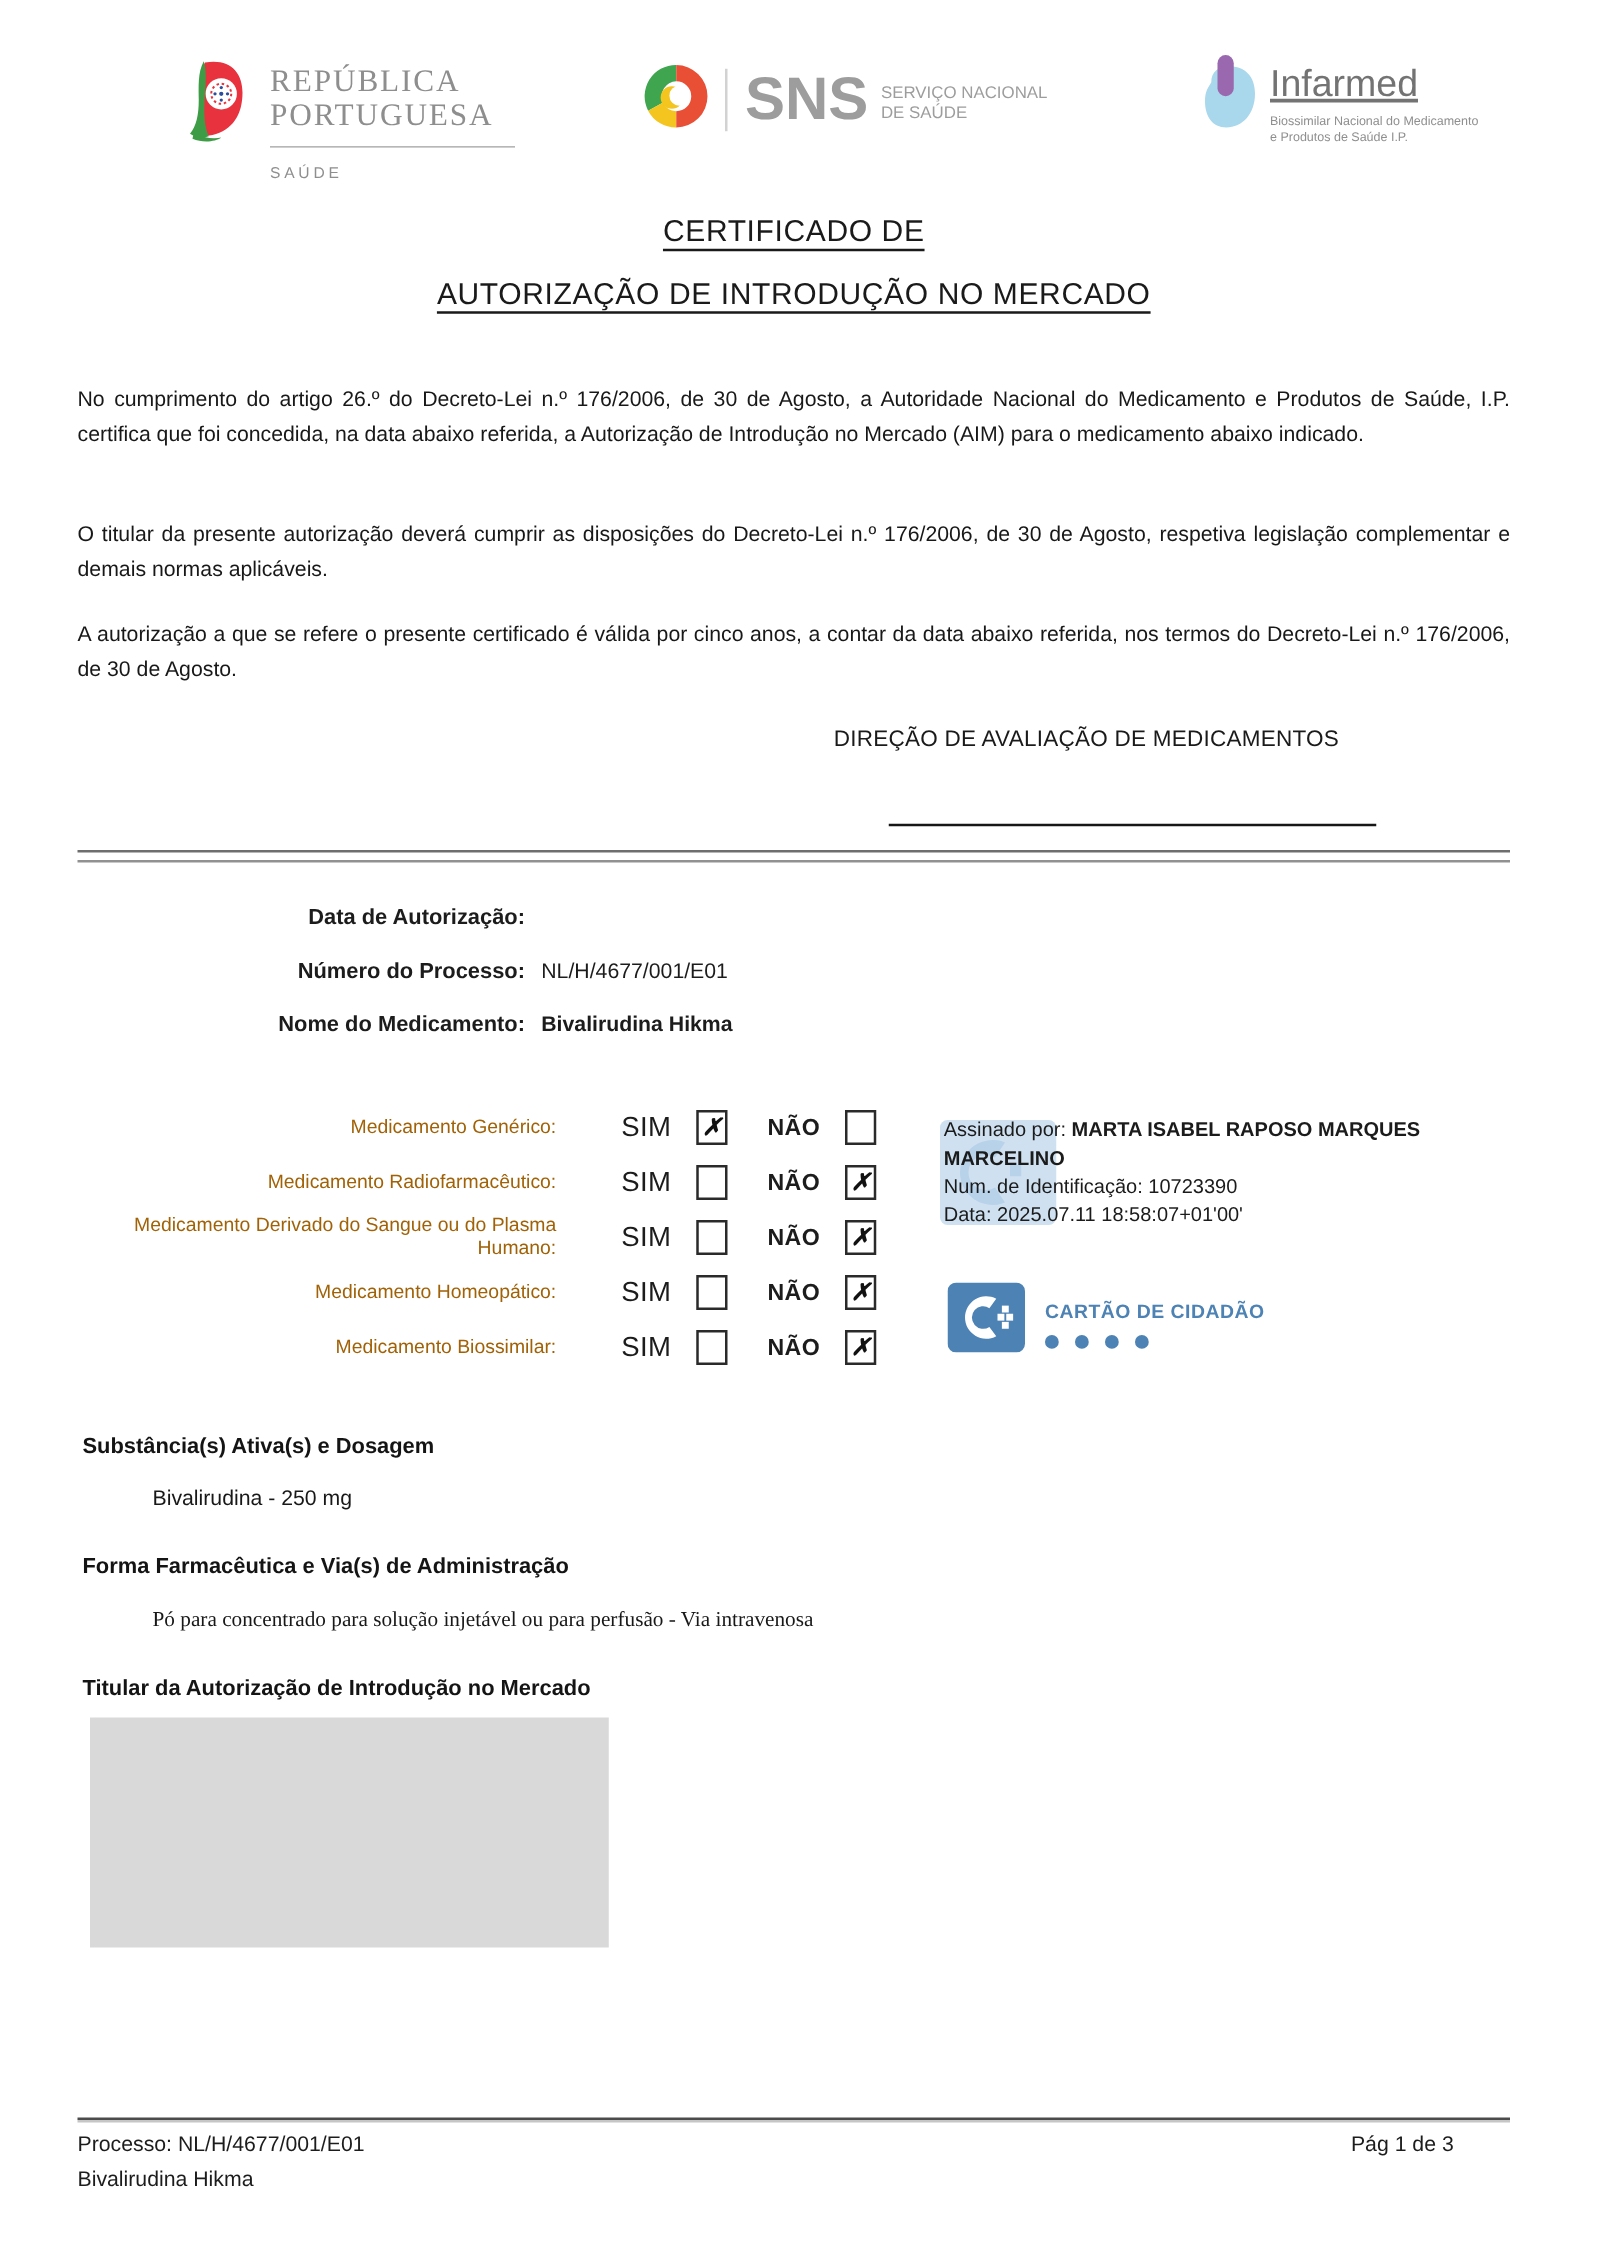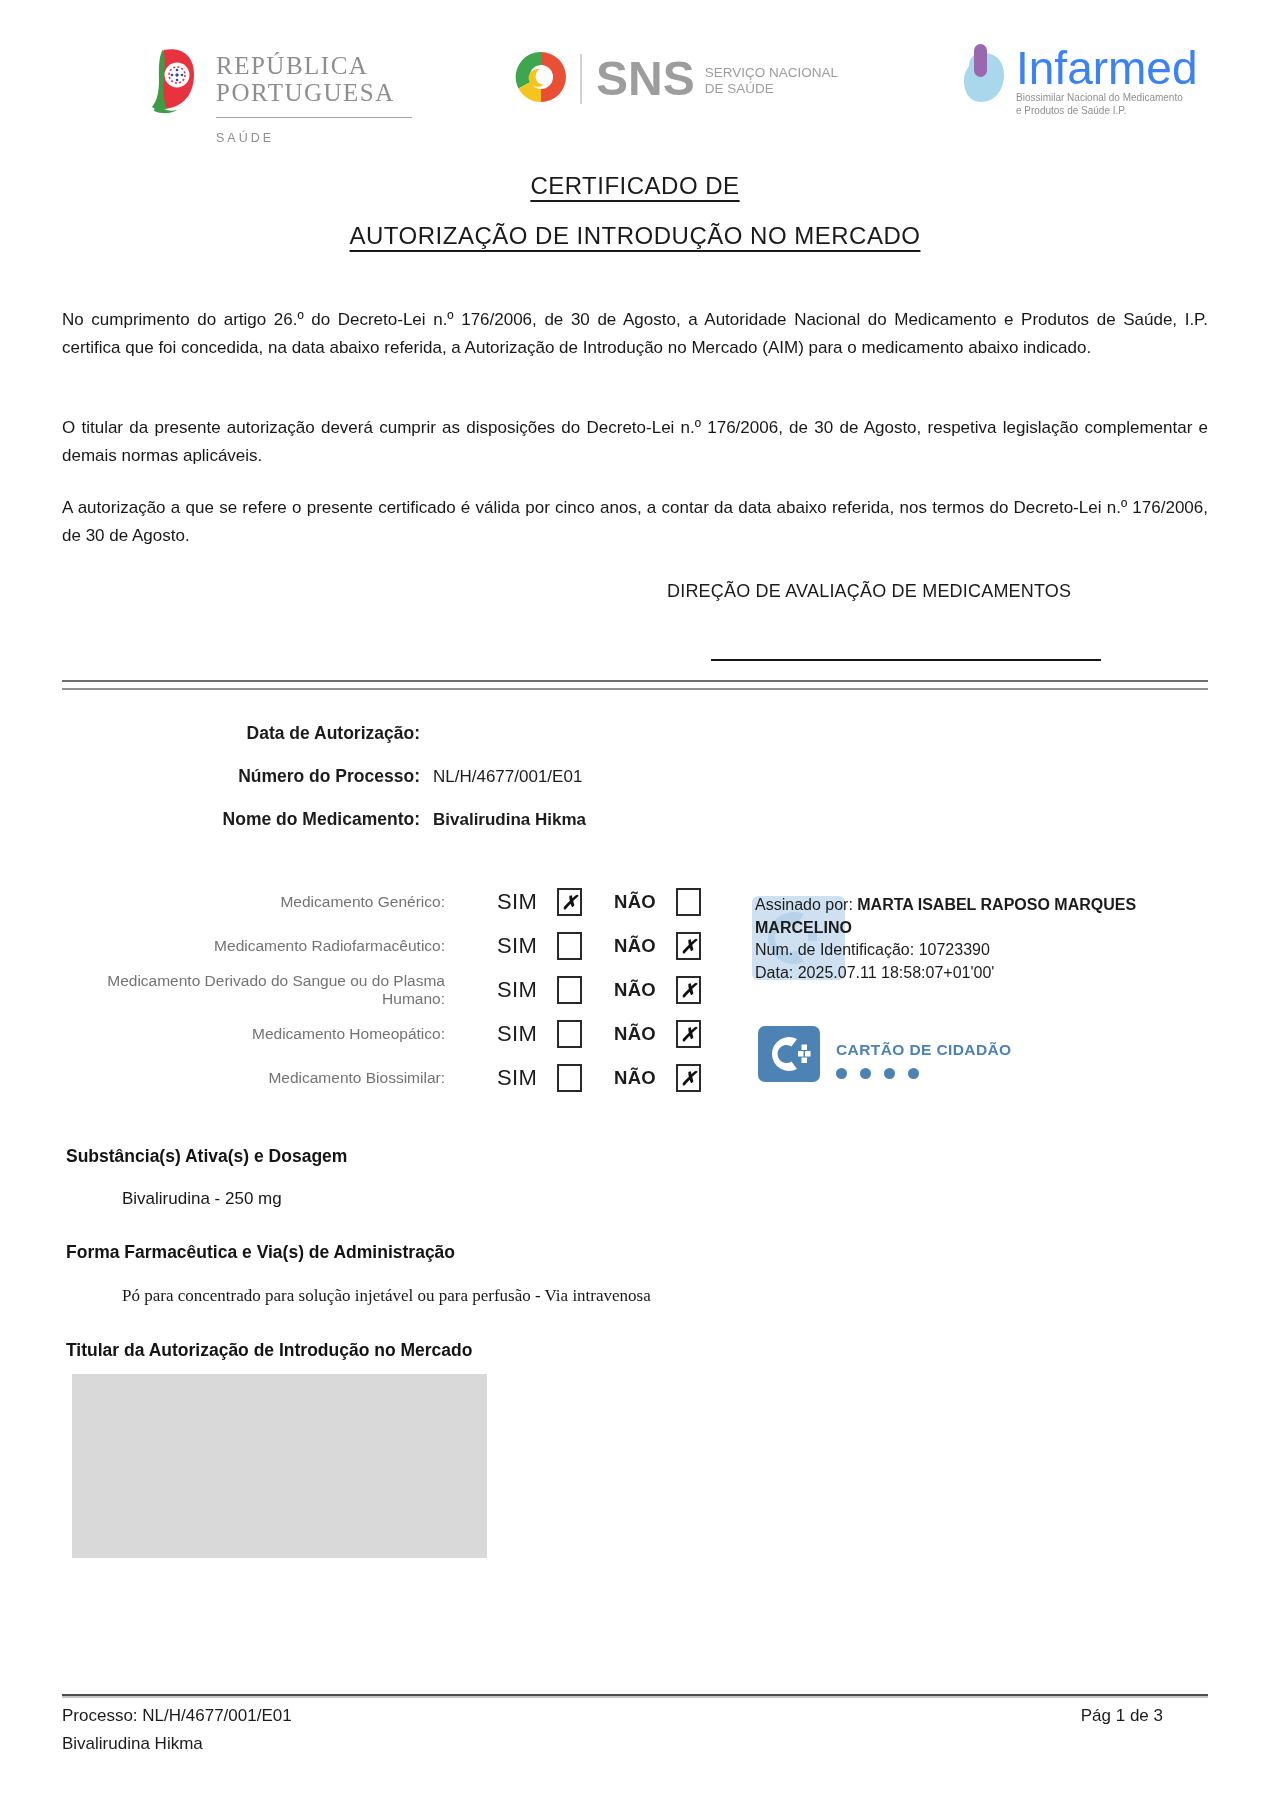--- a/index.html
+++ b/index.html
@@ -17,21 +17,21 @@
   .gov-rule { width:196px; height:1px; background:#a0a0a0; margin-top:11px; }
   .gov-dept { font-size:12.5px; color:#8e8e8e; letter-spacing:3px; margin-top:13px; }
 
   .sns-logo { position:absolute; left:514px; top:50px; display:flex; align-items:center; }
   .sns-divider { width:2px; height:50px; background:#d2d2d2; margin:0 14px 0 12px; }
   .sns-acronym { font-size:48px; font-weight:bold; color:#9d9d9d; line-height:48px; letter-spacing:0; }
   .sns-tag { font-size:13.5px; color:#9d9d9d; line-height:16px; margin-left:10px; padding-top:4px; }
 
   .infarmed-logo { position:absolute; left:960px; top:42px; display:flex; gap:10px; }
   .infarmed-text { padding-top:6px; }
-  .infarmed-name { font-size:46px; color:#3b82f6; line-height:40px; }
+  .infarmed-name { font-size:30px; color:#737373; line-height:40px;text-decoration:underline; }
   .infarmed-tag { font-size:10px; color:#8f8f8f; line-height:12.5px; margin-top:4px; }
 
   
   .doc-title { position:absolute; left:62px; width:1146px; text-align:center;
                font-size:24px; letter-spacing:0.5px; color:#1a1a1a; }
   .doc-title span { text-decoration:underline; text-decoration-thickness:2px; text-underline-offset:6px; }
   .title-1 { top:172px; }
   .title-2 { top:222px; }
 
   
@@ -48,21 +48,21 @@
   .fields { position:absolute; left:0; top:712px; width:1280px; }
   .field-row { display:flex; height:43px; align-items:center; }
   .field-label { width:420px; text-align:right; font-weight:bold; font-size:17.5px; }
   .field-value { margin-left:13px; font-size:17px; }
   .field-value.bold { font-weight:bold; }
 
   
   .cb-block { position:absolute; left:0; top:880px; width:760px; }
   .cb-row { display:flex; height:44px; align-items:center; }
   .cb-label { width:445px; text-align:right; font-size:15.5px; line-height:18px;
-              color:#737373; white-space:pre-line; }
+              color:#a16207; white-space:pre-line; }
   .cb-yes { width:44px; margin-left:52px; font-weight:normal; font-size:22px; letter-spacing:0.3px; }
   .cb-no  { width:52px; margin-left:32px; font-weight:bold; font-size:18.5px; letter-spacing:0.3px; }
   .cb-box { width:25px; height:28px; border:2px solid #2a2a2a; background:#fff;
             display:flex; align-items:center; justify-content:center;
             font-size:19px; font-style:italic; font-weight:bold; color:#111; }
   .cb-box.first { margin-left:16px; }
   .cb-box.second { margin-left:10px; }
 
   
   .sig-block { position:absolute; left:755px; top:894px; width:384px;

